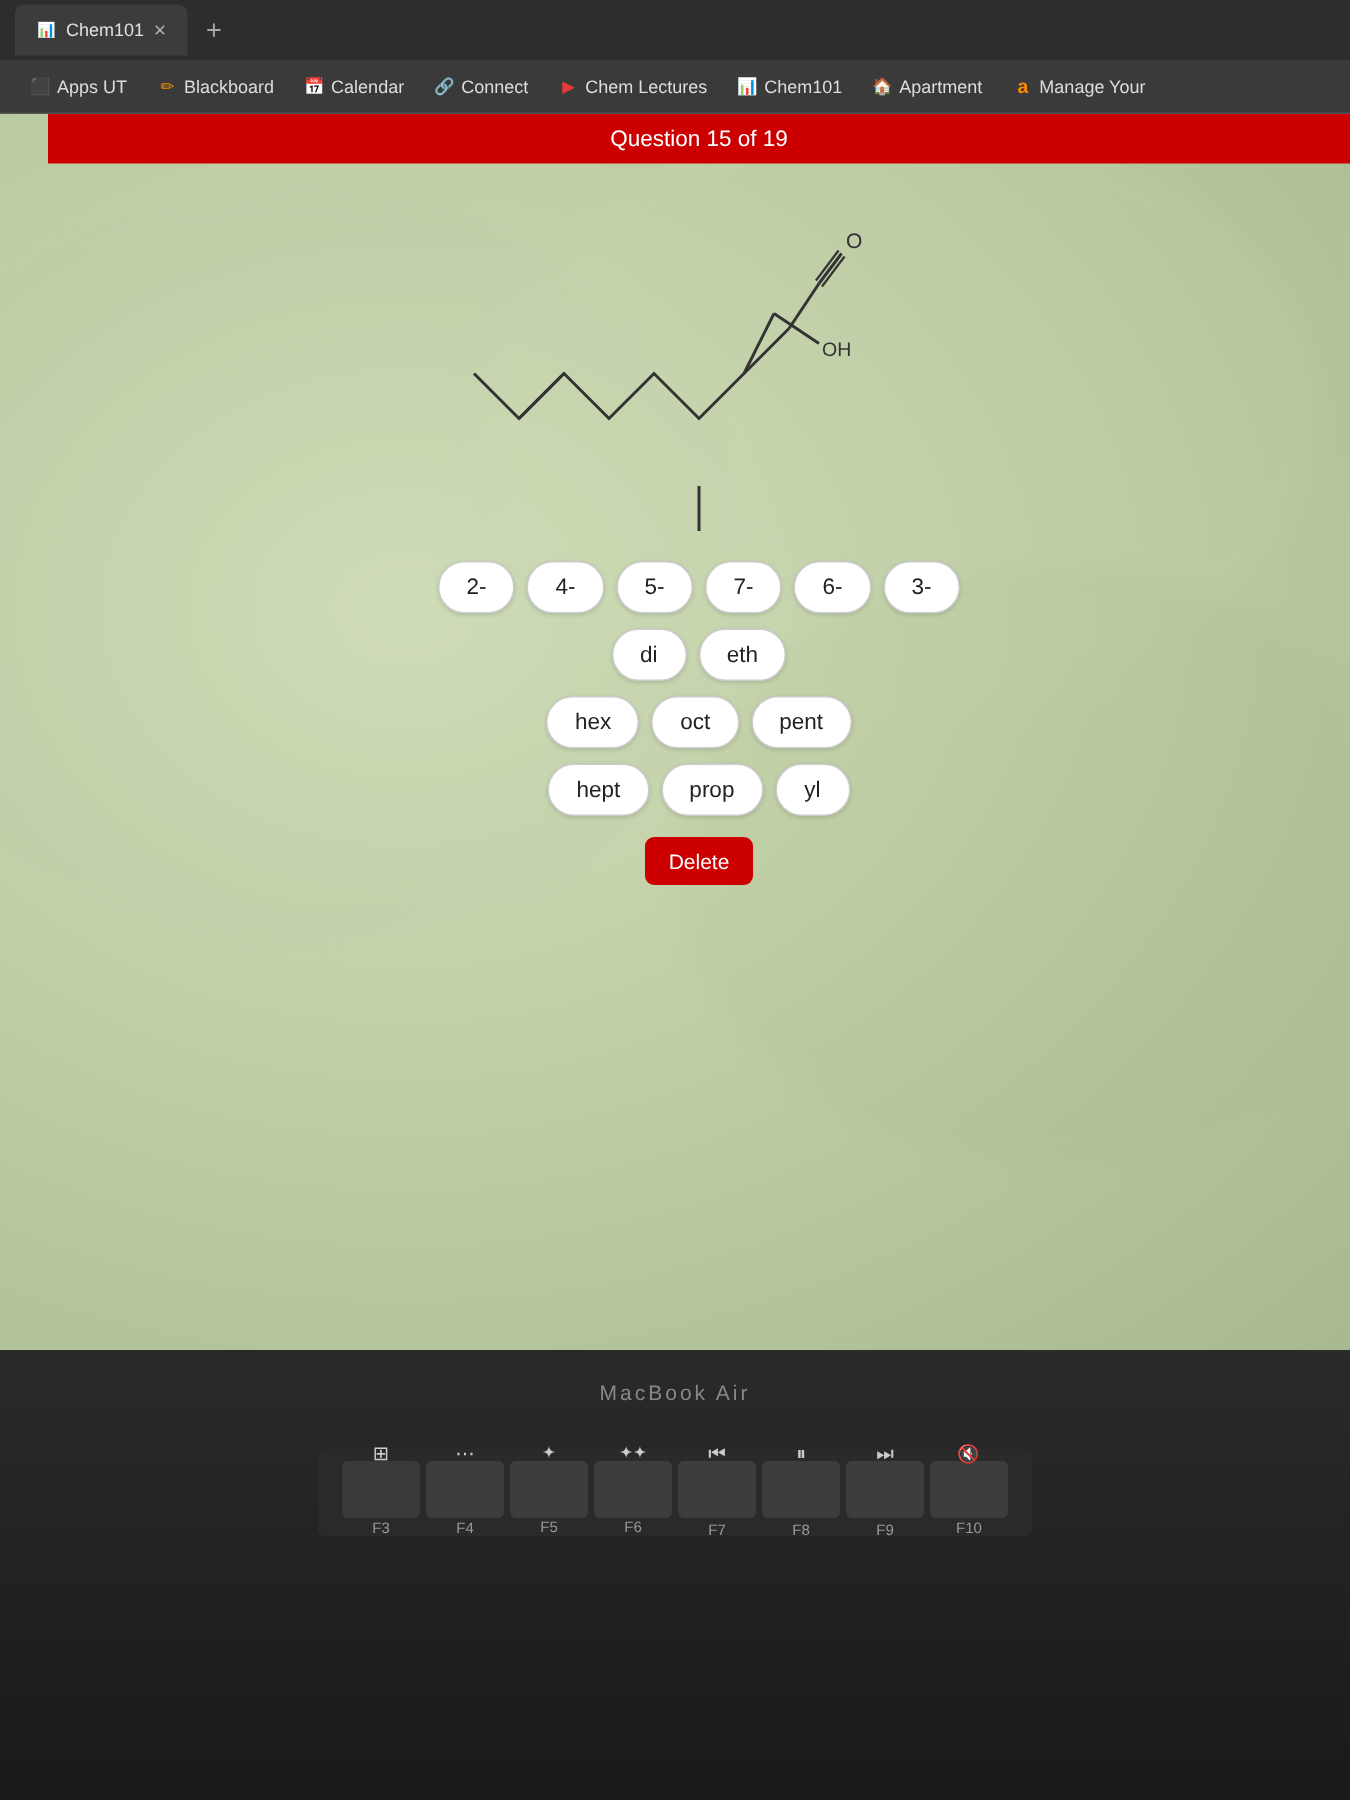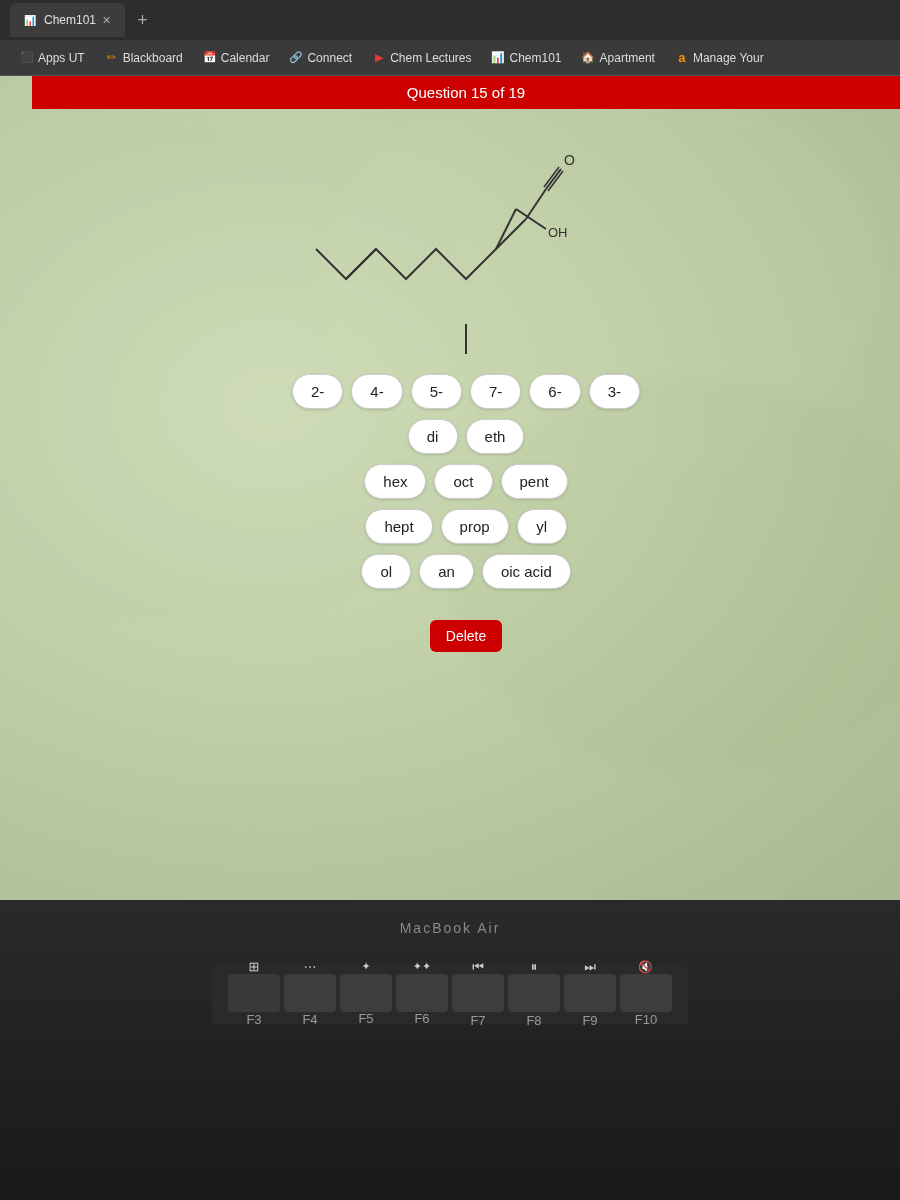--- a/index.html
+++ b/index.html
@@ -152,21 +152,21 @@
 
     
     .delete-btn {
       background: #cc0000;
       color: white;
       border: none;
       border-radius: 6px;
       padding: 8px 16px;
       font-size: 14px;
       cursor: pointer;
-      margin-top: 21px;
+      margin-top: 4px;
     }
 
     
     .answer-input-area {
       display: flex;
       justify-content: center;
       align-items: center;
       margin: 0px 0 10px 0;
     }
     .cursor-line {
@@ -224,21 +224,21 @@
       color: #ccc;
       font-size: 10px;
       cursor: pointer;
       border: none;
       gap: 2px;
     }
     .key-icon {
       font-size: 13px;
     }
     .key-label {
-      font-size: 13px;
+      font-size: 10px;
       color: #999;
       margin-top: 36px;
     }
     .key-f3 { background: #3a3a3a; }
 
     
     .bg-waves {
       position: absolute;
       top: 0; left: 0; right: 0; bottom: 0;
       opacity: 0.3;
@@ -385,25 +385,20 @@
         <button class="answer-btn">pent</button>
       </div>
 
       <div class="answer-row">
         <button class="answer-btn">hept</button>
         <button class="answer-btn">prop</button>
         <button class="answer-btn">yl</button>
       </div>
 
 
-      <div class="answer-row">
-        <button class="answer-btn">ol</button>
-        <button class="answer-btn">an</button>
-        <button class="answer-btn">oic acid</button>
-      </div>
 
       <div class="answer-row">
         <button class="delete-btn">Delete</button>
       </div>
     </div>
   </div>
 </div>
 
 <div class="laptop-bottom">
   <span class="macbook-label">MacBook Air</span>

